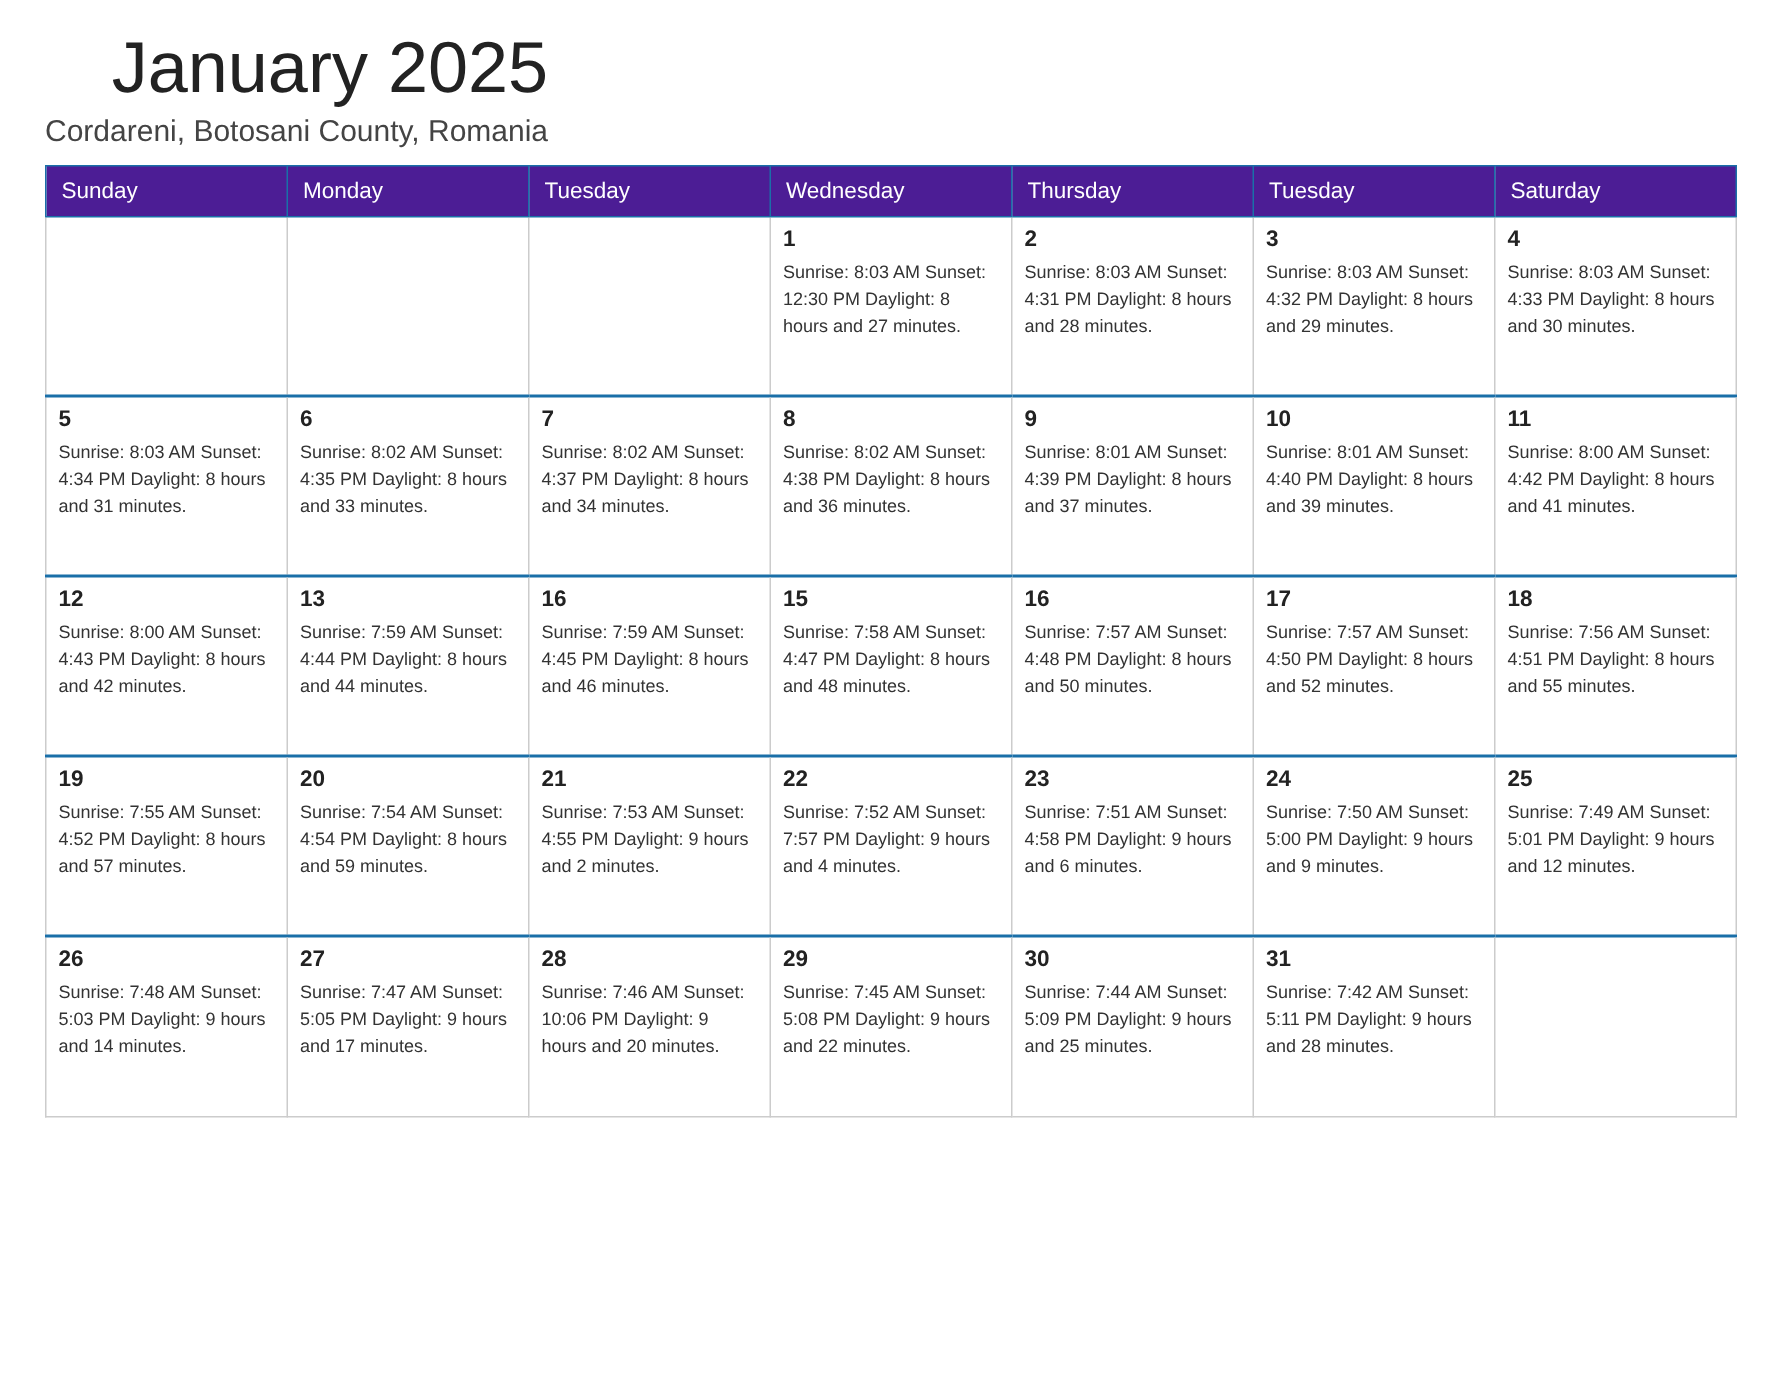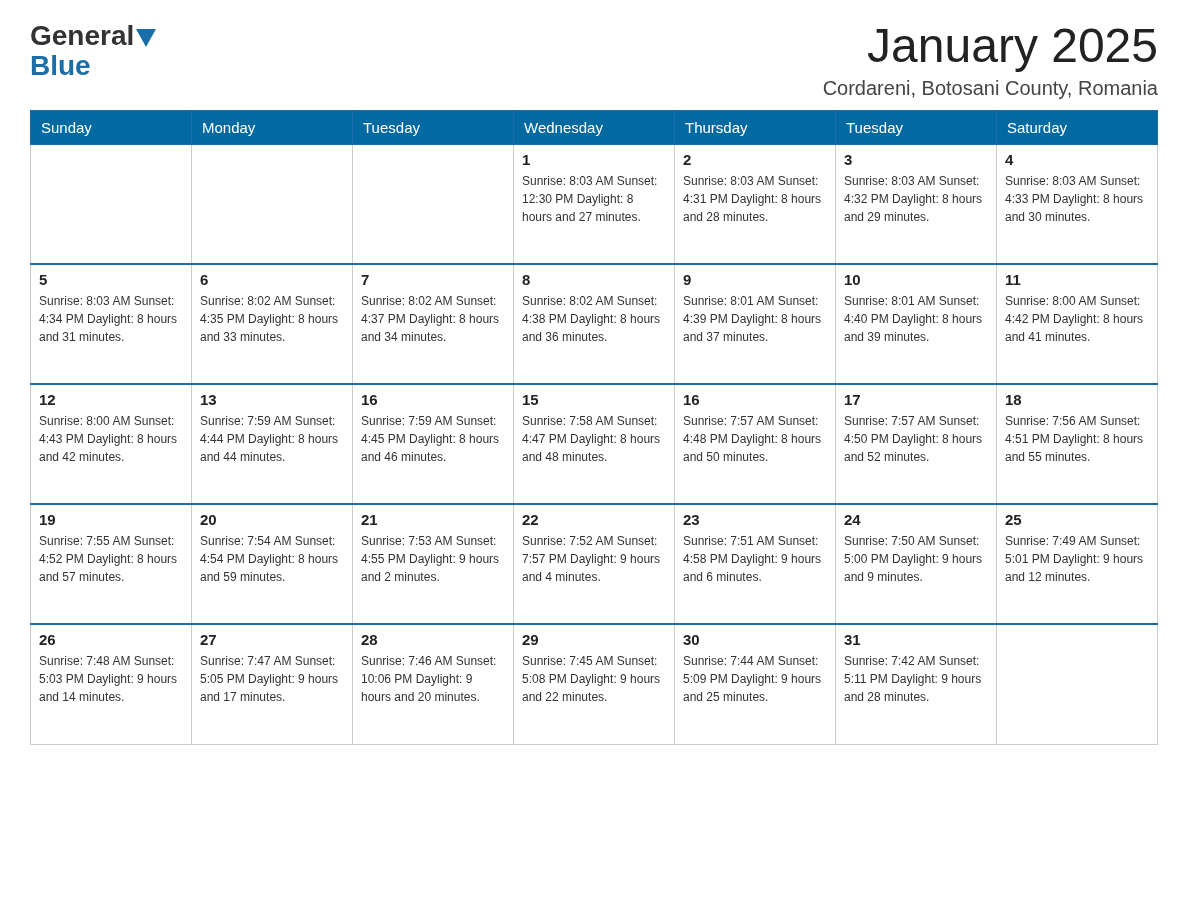--- a/index.html
+++ b/index.html
@@ -58,21 +58,21 @@
       font-size: 20px;
       color: #444;
       margin-top: 4px;
     }
     .calendar-table {
       width: 100%;
       border-collapse: collapse;
       margin-top: 10px;
     }
     .calendar-table th {
-      background-color: #0369a1;
+      background-color: #4c1d95;
       color: #fff;
       font-size: 15px;
       font-weight: normal;
       padding: 8px 10px;
       text-align: left;
       border: 1px solid #1a6fa8;
     }
     .calendar-table td {
       vertical-align: top;
       border: 1px solid #ccc;
@@ -96,27 +96,20 @@
       background: #fff;
     }
     .row-divider td {
       border-top: 2px solid #1a6fa8;
     }
   </style>
 </head>
 <body>
 
 <div class="header">
-  <div class="logo">
-    <div class="logo-text">
-      <span class="logo-general">General</span>
-      <div class="logo-triangle"></div>
-    </div>
-    <span class="logo-blue">Blue</span>
-  </div>
   <div class="title-section">
     <div class="month-title">January 2025</div>
     <div class="location-subtitle">Cordareni, Botosani County, Romania</div>
   </div>
 </div>
 
 <table class="calendar-table">
   <thead>
     <tr>
     <th>Sunday</th>

